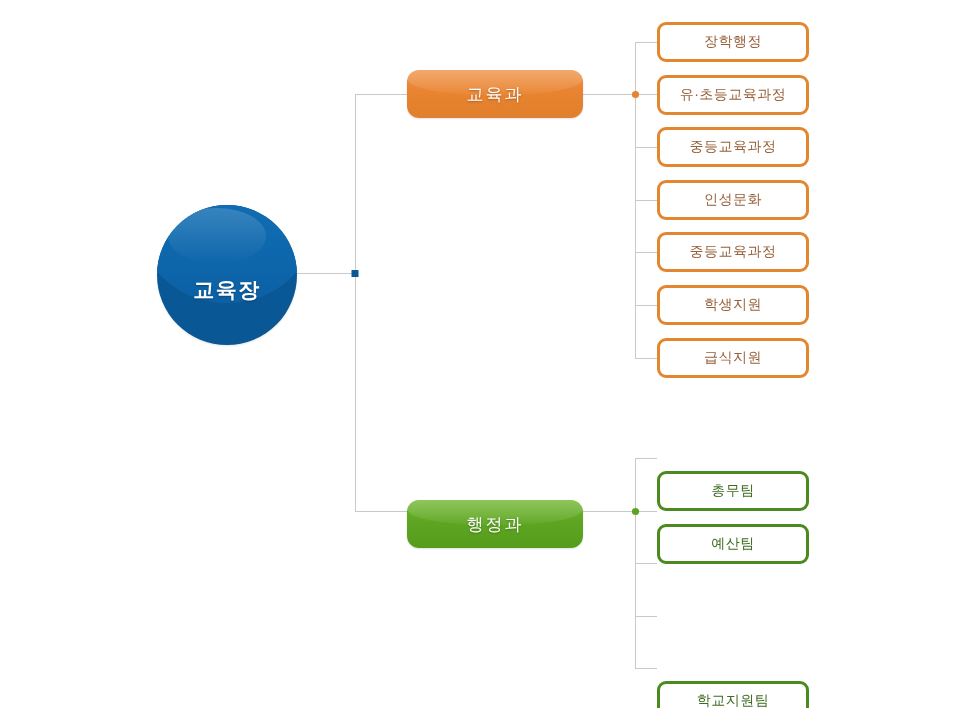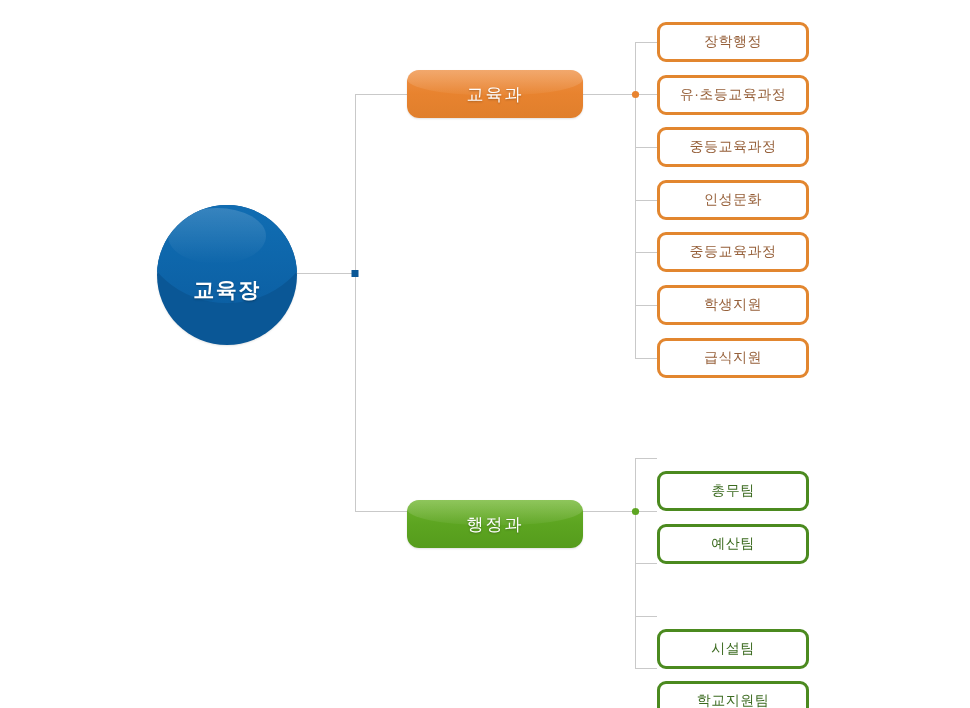--- a/index.html
+++ b/index.html
@@ -228,20 +228,17 @@
   <div class="team-box orange" style="top:338px">
     <span>급식지원</span>
   </div>
 
   <div class="team-box green" style="top:438px">
     <span>총무팀</span>
   </div>
   <div class="team-box green" style="top:491px">
     <span>예산팀</span>
   </div>
-  <div class="team-box green" style="top:596px">
-    <span>시설팀</span>
-  </div>
   <div class="team-box green" style="top:648px">
     <span>학교지원팀</span>
   </div>
 
 </div>
 
 </body></html>

